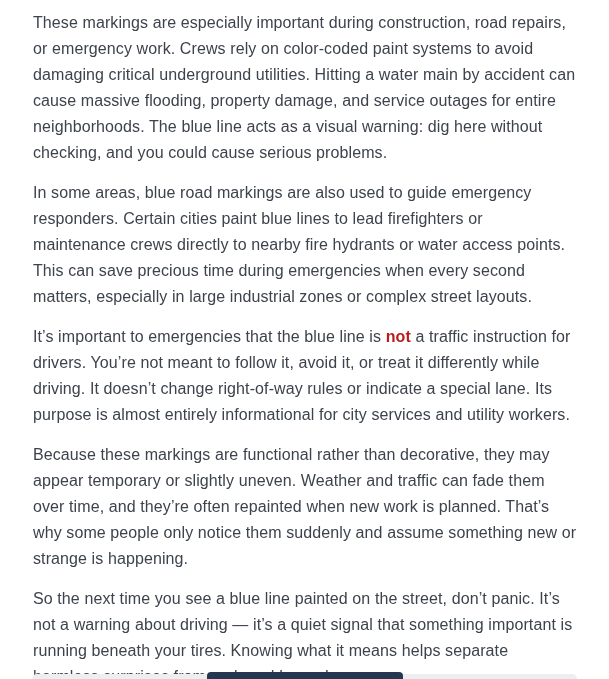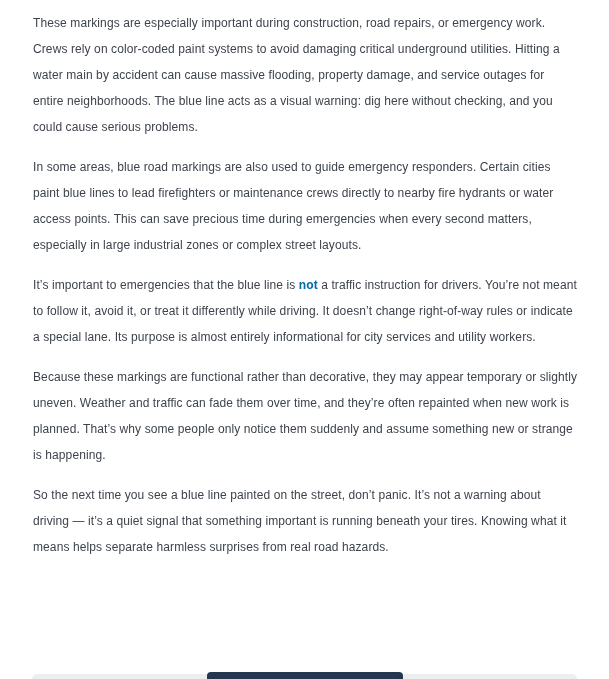--- a/index.html
+++ b/index.html
@@ -14,29 +14,29 @@
     position: relative;
     font-family: "Liberation Sans", "DejaVu Sans", sans-serif;
   }
   .article {
     box-sizing: border-box;
     padding: 10px 31px 0 33px;
   }
   .article p {
     margin: 0 0 14px 0;
     max-width: 546px;
-    font-size: 12px;
+    font-size: 16px;
     line-height: 26px;
     letter-spacing: 0.1px;
     color: #3d434c;
     -webkit-font-smoothing: antialiased;
   }
   .article p b {
     font-weight: 700;
-    color: #0369a1;
+    color: #b91c1c;
   }
   .next-block-peek {
     position: absolute;
     left: 32px;
     right: 32px;
     bottom: 0;
     height: 5px;
     background: #eceef0;
     border-radius: 6px 6px 0 0;
   }

